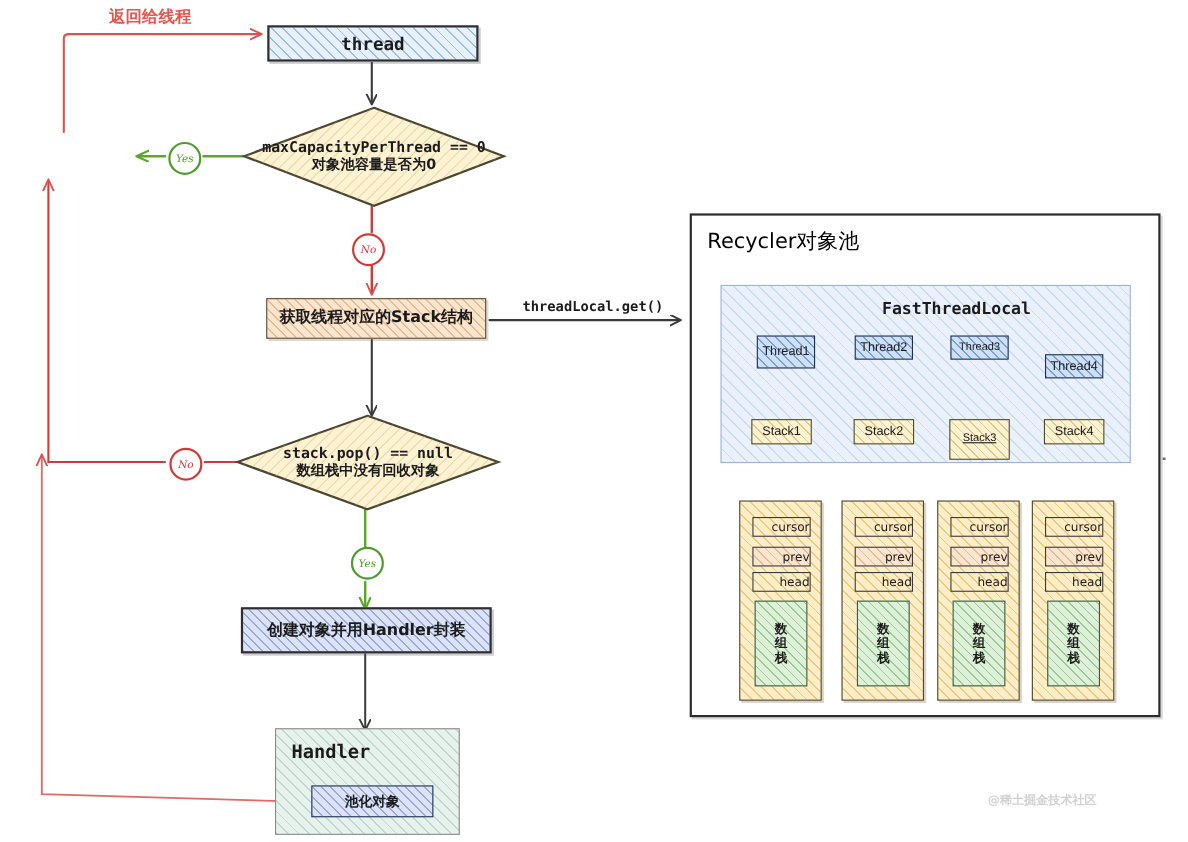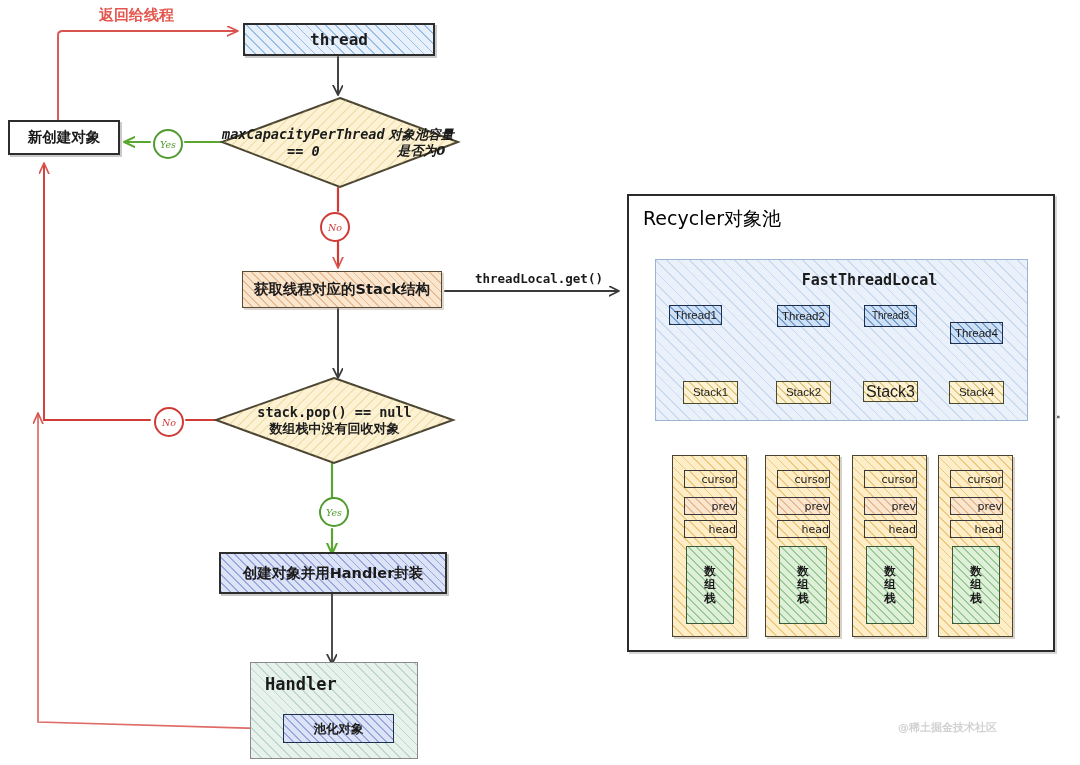--- a/index.html
+++ b/index.html
@@ -275,39 +275,36 @@
       <polygon points="334,378 453,420 334,463 216,420" fill="url(#hatchY)" stroke="none"></polygon>
     </g>
 
     <defs>
       <pattern id="hatchY" width="7" height="7" patternTransform="rotate(45)" patternUnits="userSpaceOnUse">
         <line x1="0" y1="0" x2="0" y2="7" stroke="#d0af50" stroke-width="1.2" opacity="0.65"></line>
       </pattern>
     </defs>
   </svg>
 
-  <div class="node mono" style="left:222px; top:118px; width:236px; height:50px; font-size:13.5px; flex-direction:row;font-style:italic;">
+  <div class="node mono" style="left:222px; top:118px; width:236px; height:50px; font-size:13.5px; flex-direction:column;">
     <div>maxCapacityPerThread == 0</div>
     <div class="han" style="font-size:13px;">对象池容量是否为0</div>
   </div>
 
   <div class="node mono" style="left:216px; top:396px; width:237px; height:50px; font-size:13.5px; flex-direction:column;">
     <div>stack.pop() == null</div>
     <div class="han" style="font-size:13px;">数组栈中没有回收对象</div>
   </div>
 
   <div class="red-label" style="left:99px; top:6px;">返回给线程</div>
 
   <div class="node mono hatch-blue bd-dark" style="left:243px; top:23px; width:192px; height:33px; font-size:16px;">
     <span>thread</span>
   </div>
 
-  <div class="node han bd-dark" style="left:8px; top:120px; width:112px; height:35px; background:#ffffff; font-size:14.5px;">
-    <span>新创建对象</span>
-  </div>
 
   <div class="node han hatch-orange bd-brown" style="left:242px; top:271px; width:200px; height:37px; font-size:14.5px;">
     <span>获取线程对应的Stack结构</span>
   </div>
 
   <div class="edge-label" style="left:475px; top:271px;">threadLocal.get()</div>
 
   <div class="node han hatch-periwinkle bd-dark" style="left:219px; top:552px; width:228px; height:42px; font-size:14.5px;">
     <span>创建对象并用Handler封装</span>
   </div>
@@ -334,40 +331,40 @@
   </div>
 
   <div class="panel-outer" style="left:627px; top:194px; width:424px; height:454px;">
 
     <div class="panel-title" style="left:14px; top:10px;">Recycler对象池</div>
 
     <div class="ftl-box hatch-pale-blue" style="left:26px; top:63px; width:371px; height:160px;">
       <div class="ftl-title" style="top:11px;">FastThreadLocal</div>
     </div>
 
-    <div class="node hatch-blue-dark bd-navy" style="left:40px; top:109px; width:53px; height:20px; font-size:11.5px;">
+    <div class="node hatch-blue-dark bd-navy" style="left:59px; top:109px; width:53px; height:30px; font-size:11.5px;">
       <span>Thread1</span>
     </div>
     <div class="node hatch-blue-dark bd-navy" style="left:148px; top:109px; width:53px; height:22px; font-size:11.5px;">
       <span>Thread2</span>
     </div>
     <div class="node hatch-blue-dark bd-navy" style="left:235px; top:109px; width:53px; height:22px; font-size:10px;">
       <span>Thread3</span>
     </div>
     <div class="node hatch-blue-dark bd-navy" style="left:321px; top:109px; width:53px; height:22px; font-size:11.5px;margin-top:17px;">
       <span>Thread4</span>
     </div>
 
     <div class="node hatch-yellow bd-olive" style="left:54px; top:185px; width:55px; height:23px; font-size:11.5px;">
       <span>Stack1</span>
     </div>
     <div class="node hatch-yellow bd-olive" style="left:147px; top:185px; width:55px; height:23px; font-size:11.5px;">
       <span>Stack2</span>
     </div>
-    <div class="node hatch-yellow bd-olive" style="left:234px; top:185px; width:55px; height:21px; font-size:16px;">
+    <div class="node hatch-yellow bd-olive" style="left:234px; top:185px; width:55px; height:37px; font-size:10px;text-decoration:underline;">
       <span>Stack3</span>
     </div>
     <div class="node hatch-yellow bd-olive" style="left:320px; top:185px; width:55px; height:23px; font-size:11.5px;">
       <span>Stack4</span>
     </div>
 
     <div class="vcol hatch-amber" style="left:43px; top:259px; width:75px; height:182px;
                 border:1.8px solid #4a4434; box-shadow:2px 2px 0 rgba(130,110,70,.3);">
       <div class="slot hatch-amber" style="left:11px; top:14px; width:53px; height:18px;">
         <span>cursor</span>

